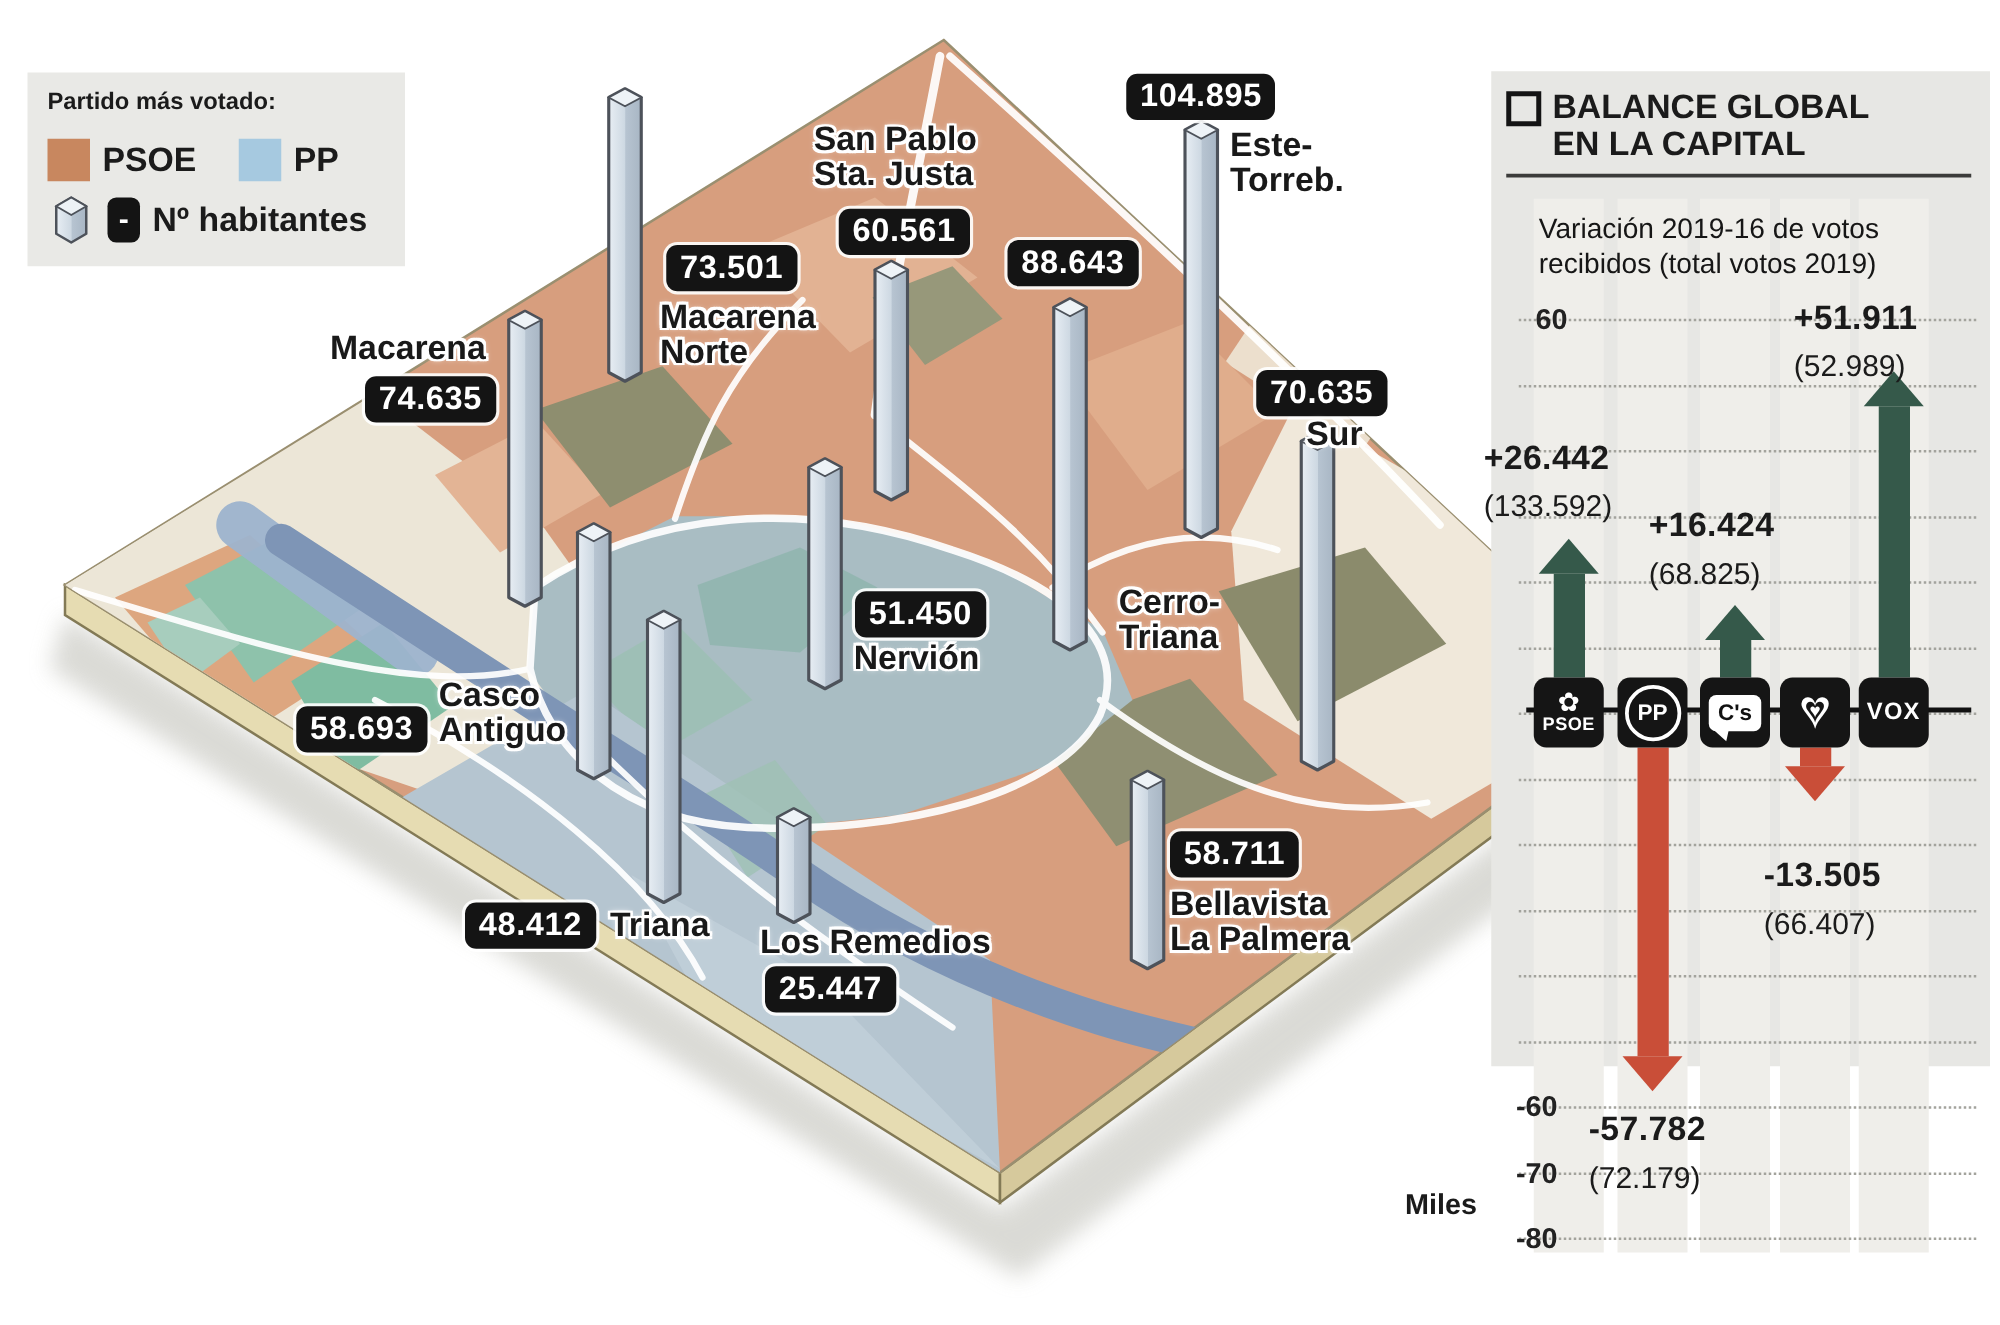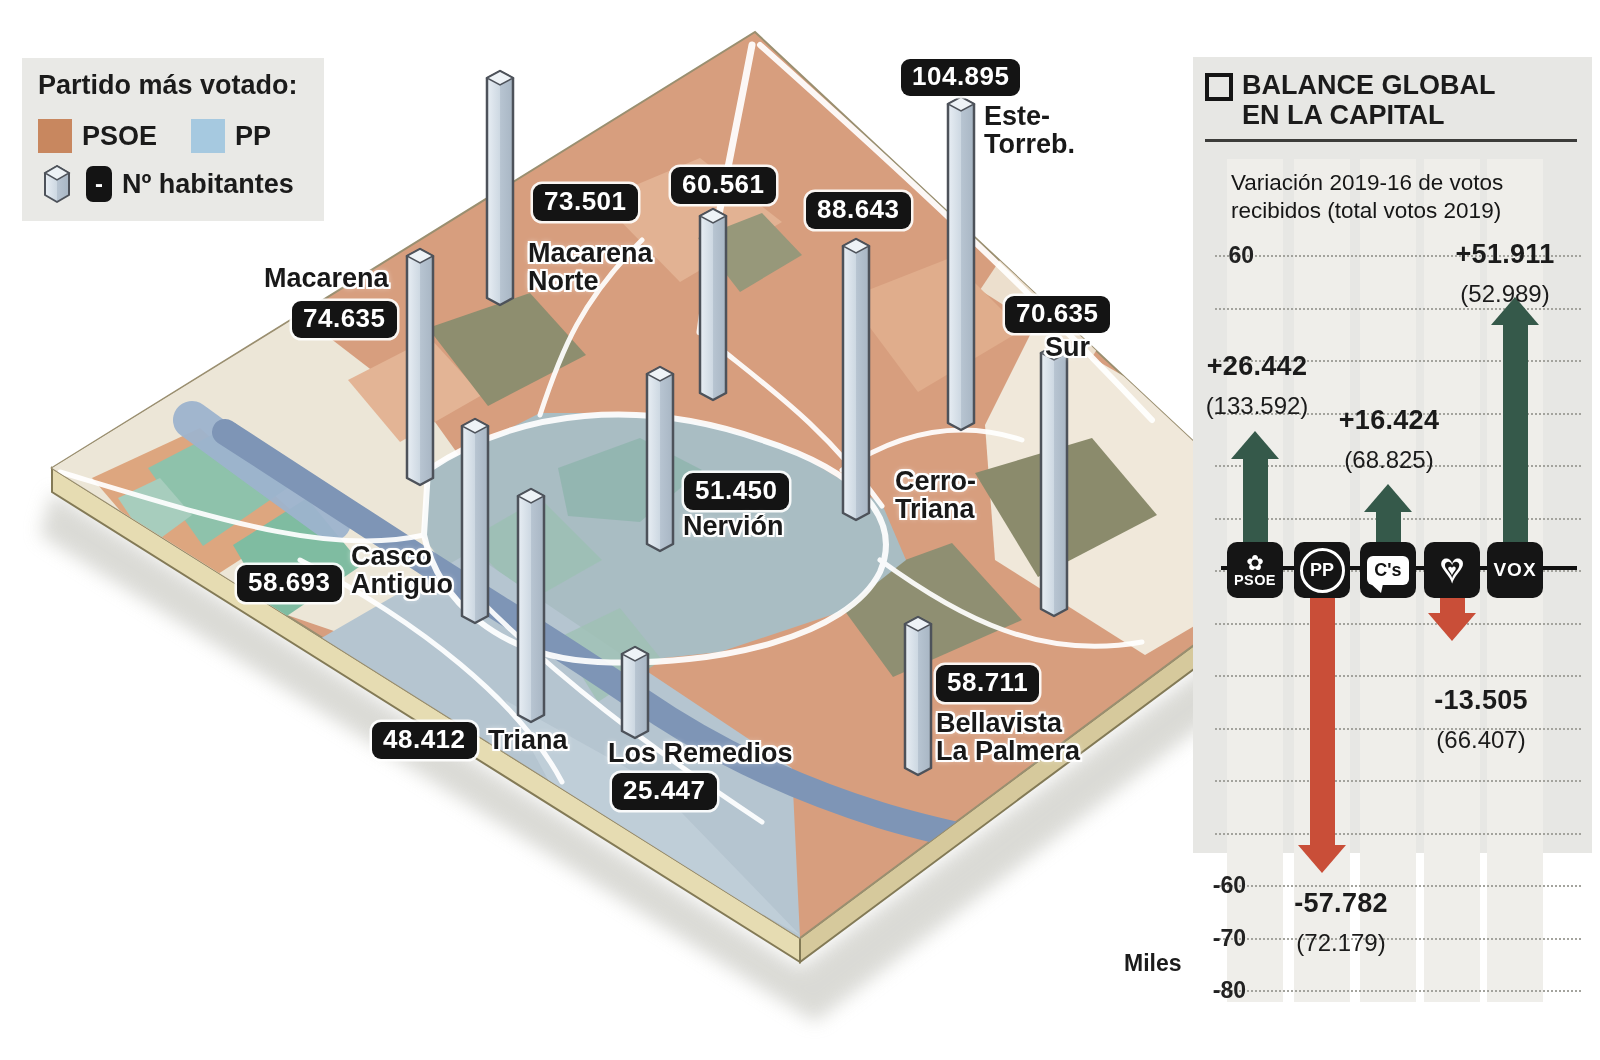--- a/index.html
+++ b/index.html
@@ -10,35 +10,35 @@
   .bars-svg{position:absolute;left:0;top:0;z-index:2;pointer-events:none;}
 
   
   .nm{position:absolute;z-index:3;font-weight:bold;font-size:27px;line-height:1.05;color:#191919;
       white-space:pre-line;
       text-shadow:0 0 3px #fff,0 0 6px #fff,2px 2px 0 #fff,-2px -2px 0 #fff,2px -2px 0 #fff,-2px 2px 0 #fff,0 2px 0 #fff,0 -2px 0 #fff,2px 0 0 #fff,-2px 0 0 #fff;}
   .val{position:absolute;z-index:3;background:#141414;color:#fff;font-weight:bold;font-size:26px;
        padding:2px 11px 4px;border-radius:9px;box-shadow:0 0 0 2.5px rgba(255,255,255,.9);letter-spacing:.5px;}
 
   .val-0{left:292px;top:301px}.nm-0{left:264px;top:264px}
-  .val-1{left:533px;top:184px}.nm-1{left:528px;top:239px}
+  .val-1{left:533px;top:196px}.nm-1{left:528px;top:239px}
   .val-2{left:671px;top:167px}.nm-2{left:651px;top:97px}
   .val-3{left:901px;top:59px}.nm-3{left:984px;top:102px}
   .val-4{left:806px;top:192px}.nm-4{left:895px;top:467px}
   .val-5{left:1005px;top:296px}.nm-5{left:1045px;top:333px}
   .val-6{left:684px;top:473px}.nm-6{left:683px;top:512px}
   .val-7{left:237px;top:565px}.nm-7{left:351px;top:542px}
   .val-8{left:372px;top:722px}.nm-8{left:488px;top:726px}
   .val-9{left:612px;top:773px}.nm-9{left:608px;top:739px}
   .val-10{left:936px;top:665px}.nm-10{left:936px;top:709px}
 
   
   .legend{position:absolute;left:22px;top:58px;width:302px;z-index:4;background:#e9e9e6;
           padding:14px 16px 16px 16px;box-sizing:border-box;}
-  .legend h3{margin:0 0 20px;font-size:27px;line-height:1;}
+  .legend h3{margin:0 0 20px;font-size:19px;line-height:1;}
   .leg-row{display:flex;align-items:center;gap:10px;margin-top:10px;font-size:27px;font-weight:bold;}
   .swatch{width:34px;height:34px;display:inline-block;}
   .leg-gap{width:14px}
   .badge{background:#141414;color:#fff;border-radius:7px;width:26px;height:36px;display:flex;
          align-items:center;justify-content:center;font-size:24px;}
 
   
   .panel{position:absolute;left:1193px;top:57px;width:399px;height:796px;background:#e7e7e4;z-index:5;}
   .stripe{position:absolute;top:102px;height:843px;width:56px;background:#efeeea;}
   .grid{position:absolute;left:22px;width:366px;border-top:2px dotted #a3a39d;height:0;}
@@ -66,21 +66,21 @@
              align-items:center;justify-content:center;font-size:18px;font-weight:bold;}
   .cs-bub{position:relative;width:42px;height:29px;background:#fff;border-radius:6px;color:#111;
           display:flex;align-items:center;justify-content:center;font-size:18px;font-weight:bold;}
   .cs-bub:after{content:"";position:absolute;left:4px;bottom:-8px;width:0;height:0;
           border-left:10px solid transparent;border-right:2px solid transparent;border-top:9px solid #fff;}
   .hearts{position:relative;width:44px;height:44px;}
   .hearts span{position:absolute;left:50%;top:50%;transform:translate(-50%,-54%);line-height:1;}
   .h1{font-size:44px;color:#fff}.h2{font-size:29px;color:#151515}.h3{font-size:15px;color:#fff}
   .vox-tx{font-size:19px;font-weight:bold;letter-spacing:1px;}
 
-  .pv{position:absolute;width:140px;text-align:center;z-index:3;}
+  .pv{position:absolute;width:140px;text-align:left;z-index:3;}
   .pv .d{font-size:27px;font-weight:bold;letter-spacing:.3px;}
   .pv .t{font-size:24px;margin-top:10px;}
   .pv-0{left:-6px;top:294px}.pv-1{left:78px;top:831px}.pv-2{left:126px;top:348px}
   .pv-3{left:218px;top:628px}.pv-4{left:242px;top:182px}
 </style>
 </head>
 <body>
 
 <div class="stage">
 
@@ -205,20 +205,22 @@
         <polygon points="918,617 931,624 918,631 905,624" fill="#eef3f7" stroke="#4d525a" stroke-width="1.5"></polygon>
       </g>
     </svg>
 
   <div class="val val-0">74.635</div>
   <div class="nm nm-0">Macarena</div>
   <div class="val val-1">73.501</div>
   <div class="nm nm-1">Macarena
 Norte</div>
   <div class="val val-2">60.561</div>
+  <div class="nm nm-2">San Pablo
+Sta. Justa</div>
   <div class="val val-3">104.895</div>
   <div class="nm nm-3">Este-
 Torreb.</div>
   <div class="val val-4">88.643</div>
   <div class="nm nm-4">Cerro-
 Triana</div>
   <div class="val val-5">70.635</div>
   <div class="nm nm-5">Sur</div>
   <div class="val val-6">51.450</div>
   <div class="nm nm-6">Nervión</div>

